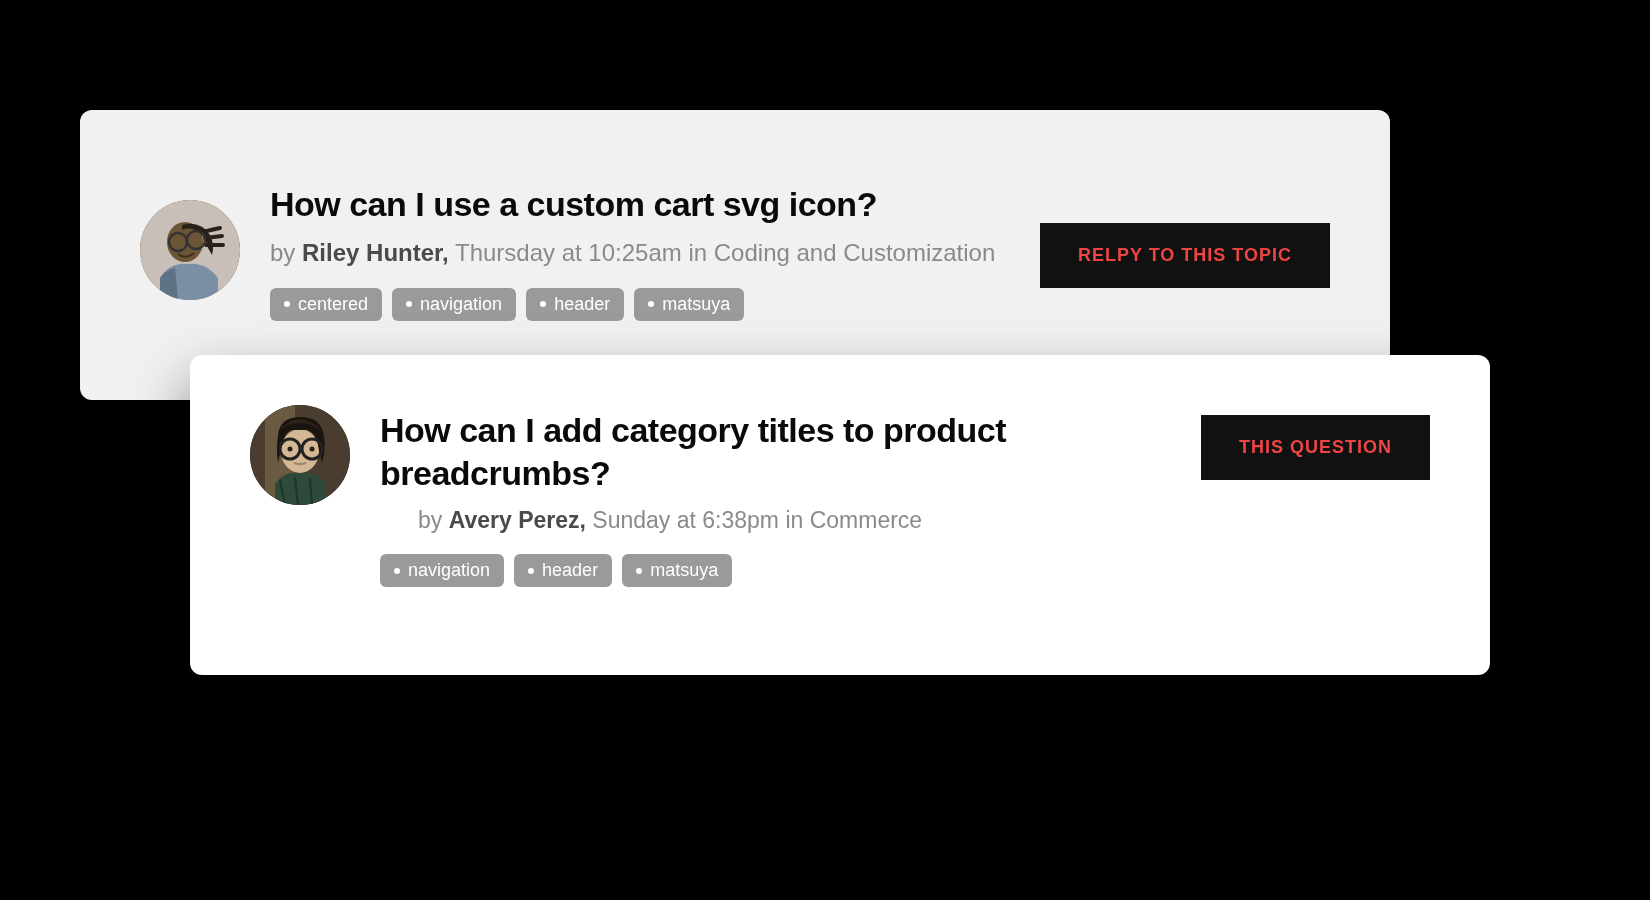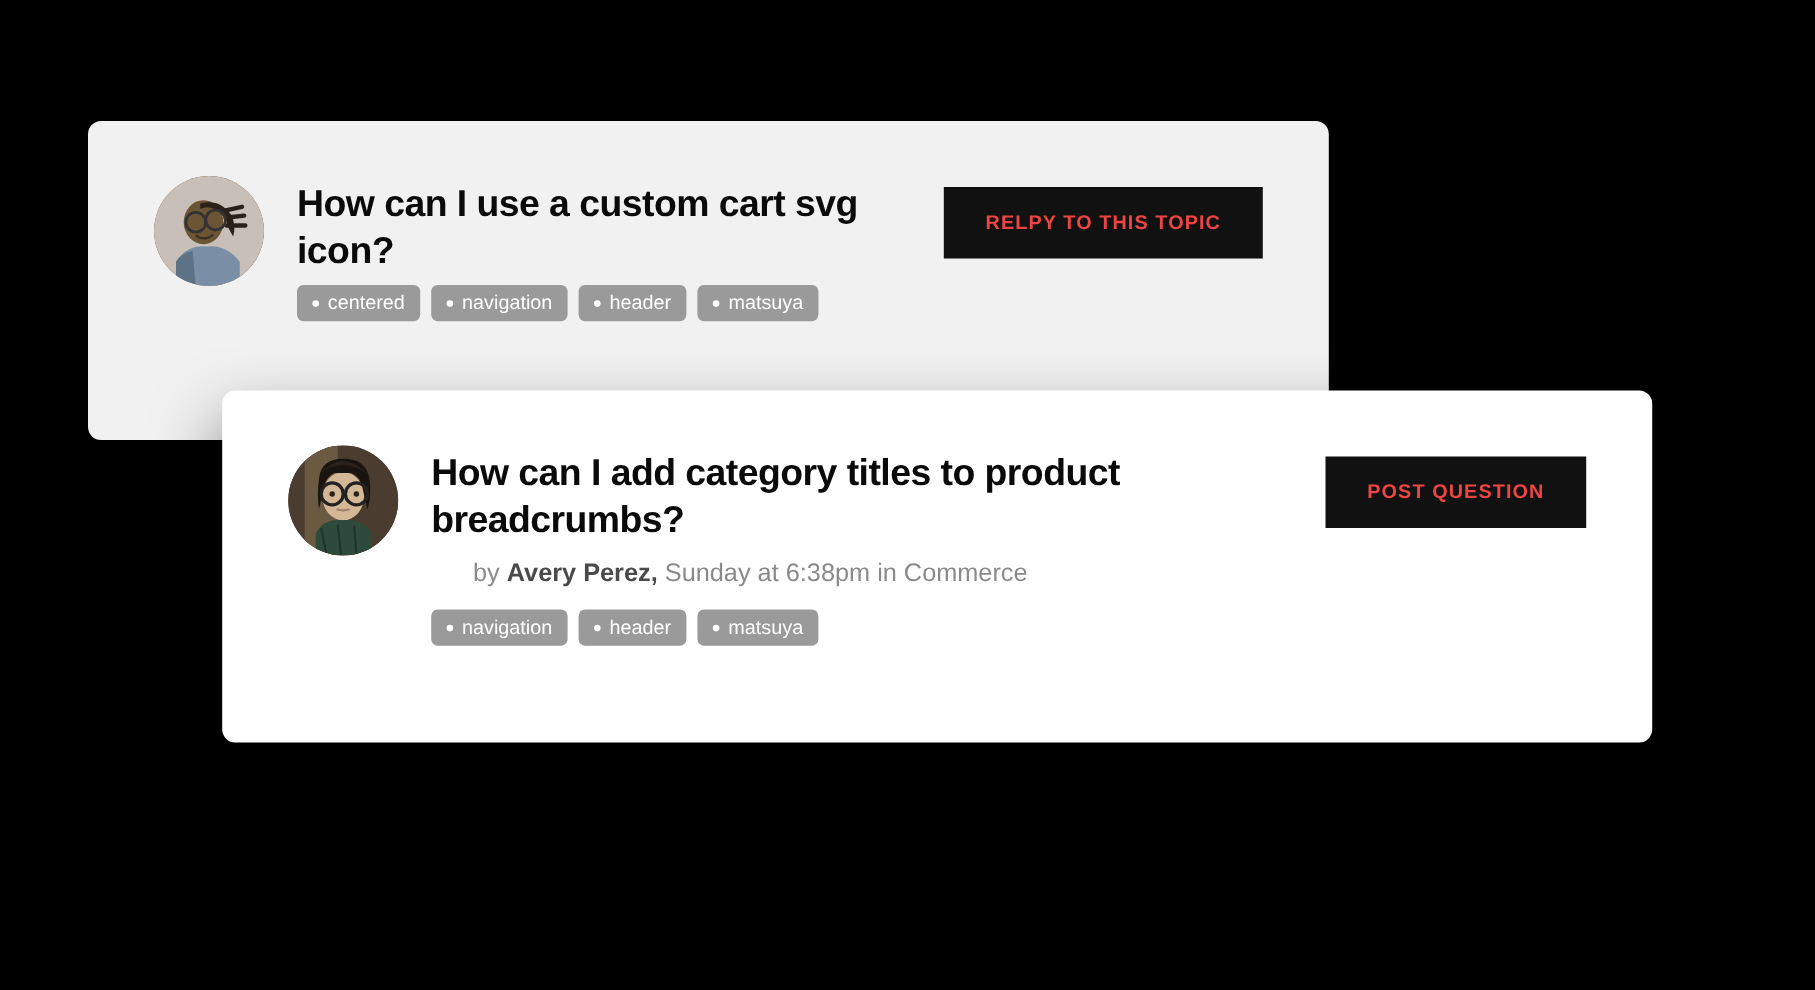--- a/index.html
+++ b/index.html
@@ -23,28 +23,29 @@
       padding: 50px 60px 60px 60px;
       display: flex;
       align-items: flex-start;
       gap: 30px;
     }
     
     .card-1 {
       background: #f1f1f1;
       left: 80px;
       top: 110px;
-      width: 1128px;
+      width: 1310px;
       height: 290px;
       z-index: 1;
+      align-items: center;
     }
     
     .card-2 {
       background: #fff;
-      left: 202px;
+      left: 190px;
       top: 355px;
       width: 1300px;
       height: 320px;
       z-index: 2;
       box-shadow: 0 30px 60px rgba(0,0,0,0.5);
     }
     
     .avatar {
       width: 100px;
       height: 100px;
@@ -162,20 +163,23 @@
       <circle cx="38" cy="42" r="9" fill="none" stroke="#333" stroke-width="2.5"></circle>
       <circle cx="56" cy="40" r="9" fill="none" stroke="#333" stroke-width="2.5"></circle>
       <line x1="46" y1="42" x2="48" y2="41" stroke="#333" stroke-width="2"></line>
       <path d="M 38 54 Q 46 60 54 53" stroke="#3a2f22" stroke-width="2" fill="none"></path>
       <path d="M 20 78 Q 30 62 48 64 Q 66 62 78 78 L 78 100 L 20 100 Z" fill="#7a8fa5"></path>
       <path d="M 20 78 Q 25 70 35 68 L 38 100 L 20 100 Z" fill="#5e7285"></path>
     </svg>
   </div>
   <div class="content">
     <h2 class="title">How can I use a custom cart svg icon?</h2>
+    <div class="meta">
+      <span class="by">by </span><span class="author">Riley Hunter,</span><span> Thursday at 10:25am in Coding and Customization</span>
+    </div>
     <div class="tags">
       <span class="tag">centered</span>
       <span class="tag">navigation</span>
       <span class="tag">header</span>
       <span class="tag">matsuya</span>
     </div>
   </div>
   <button class="action-button">RELPY TO THIS TOPIC</button>
 </div>
 
@@ -201,14 +205,14 @@
     <h2 class="title">How can I add category titles to product breadcrumbs?</h2>
     <div class="meta">
       <span class="by">by </span><span class="author">Avery Perez,</span><span> Sunday at 6:38pm in Commerce</span>
     </div>
     <div class="tags">
       <span class="tag">navigation</span>
       <span class="tag">header</span>
       <span class="tag">matsuya</span>
     </div>
   </div>
-  <button class="action-button">POST QUESTION</button>
+  <button class="action-button">THIS QUESTION</button>
 </div>
 
 </body></html>

